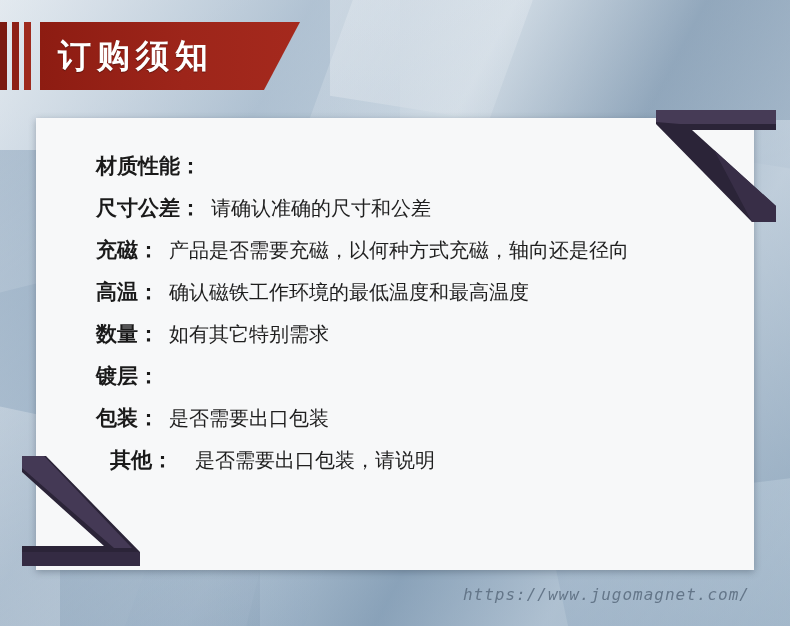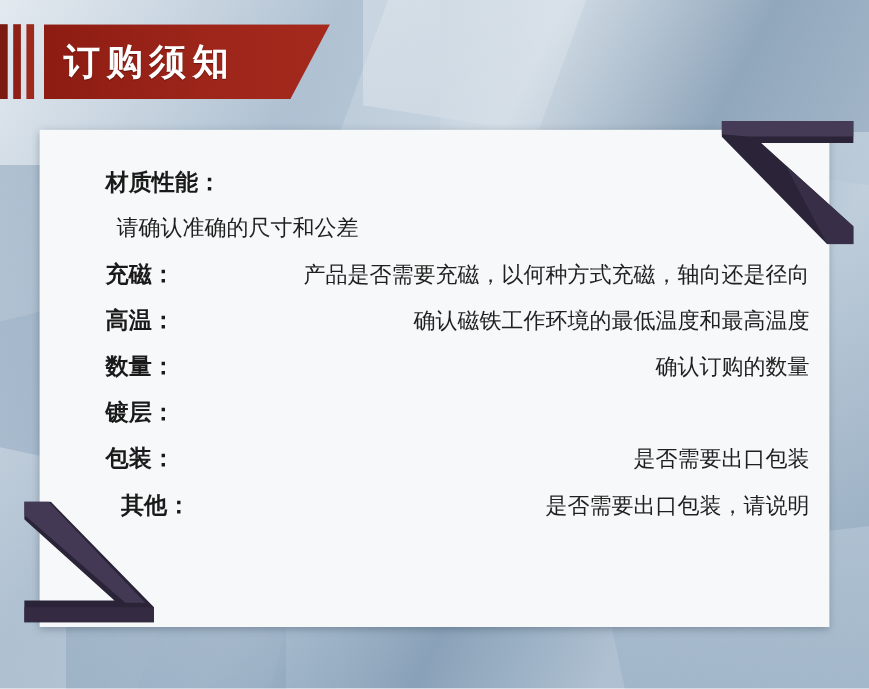--- a/index.html
+++ b/index.html
@@ -158,21 +158,20 @@
     top: 152px;
     width: 640px;
     z-index: 8;
     font-family: "DejaVu Sans", "Liberation Sans", sans-serif;
   }
   .row {
     display: flex;
     align-items: baseline;
     margin-bottom: 14px;
     white-space: nowrap;
-    justify-content: space-between;
   }
   .row .label {
     color: #1a1a1a;
     font-size: 21px;
     font-weight: bold;
   }
   .row .value {
     color: #1f1f1f;
     font-size: 20px;
     padding-left: 10px;
@@ -235,48 +234,50 @@
     <polygon points="0,96 118,96 118,110 0,110" fill="#352c45" opacity="0.9"></polygon>
   </svg>
 
   <div id="list">
 
     <div class="row">
       <span class="label">材质性能：</span>
     </div>
 
     <div class="row">
+      <span class="label">尺寸公差：</span>
       <span class="value">请确认准确的尺寸和公差</span>
     </div>
 
     <div class="row">
       <span class="label">充磁：</span>
       <span class="value">产品是否需要充磁，以何种方式充磁，轴向还是径向</span>
     </div>
 
     <div class="row">
       <span class="label">高温：</span>
       <span class="value">确认磁铁工作环境的最低温度和最高温度</span>
     </div>
 
     <div class="row">
       <span class="label">数量：</span>
-      <span class="value">确认订购的数量</span>
+      <span class="value">如有其它特别需求</span>
     </div>
 
     <div class="row">
       <span class="label">镀层：</span>
     </div>
 
     <div class="row">
       <span class="label">包装：</span>
       <span class="value">是否需要出口包装</span>
     </div>
 
     <div class="row indent">
       <span class="label">其他：</span>
       <span class="value">是否需要出口包装，请说明</span>
     </div>
 
   </div>
 
+  <div id="watermark">https://www.jugomagnet.com/</div>
 
 </div>
 
 </body></html>

